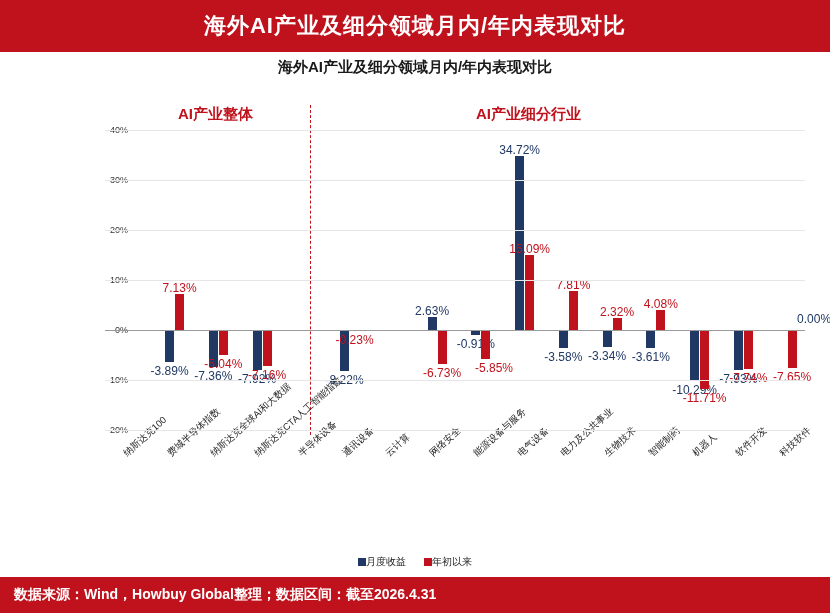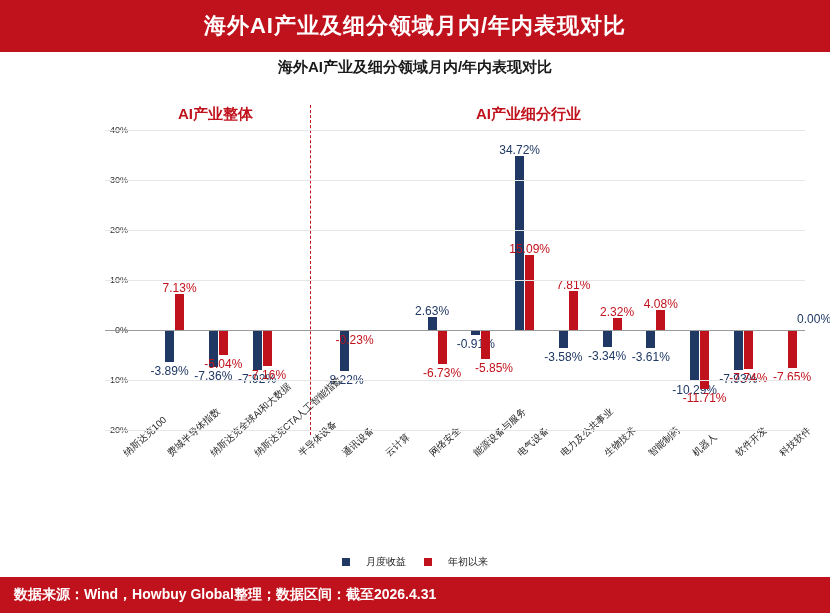--- a/index.html
+++ b/index.html
@@ -68,21 +68,21 @@
   .xlabel{
     position:absolute;font-size:9.5px;color:#222;white-space:nowrap;
     transform-origin:left top;transform:rotate(-42deg);
     text-align:left;
   }
   
   .legend{
     position:absolute;left:0;top:555px;width:830px;
     display:flex;justify-content:center;gap:18px;align-items:center;
   }
-  .legend-item{display:flex;align-items:center;gap:16px;font-size:10px;color:#222;}
+  .legend-item{display:flex;align-items:center;gap:0;font-size:10px;color:#222;}
   .legend-swatch{width:8px;height:8px;display:inline-block;}
   .legend-swatch.blue{background:#1f3864;}
   .legend-swatch.red{background:#c0121c;}
 
   
   .footer{
     position:absolute;left:0;bottom:0;width:830px;height:36px;
     background:#c0121c;color:#ffffff;
     display:flex;align-items:center;
     font-size:14px;font-weight:bold;

